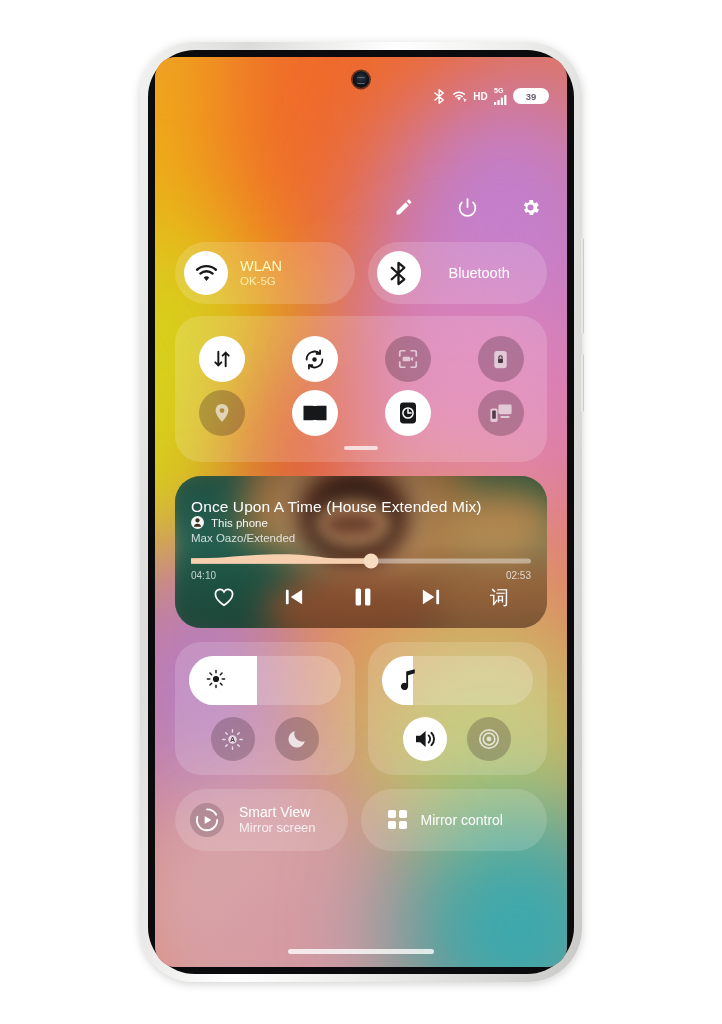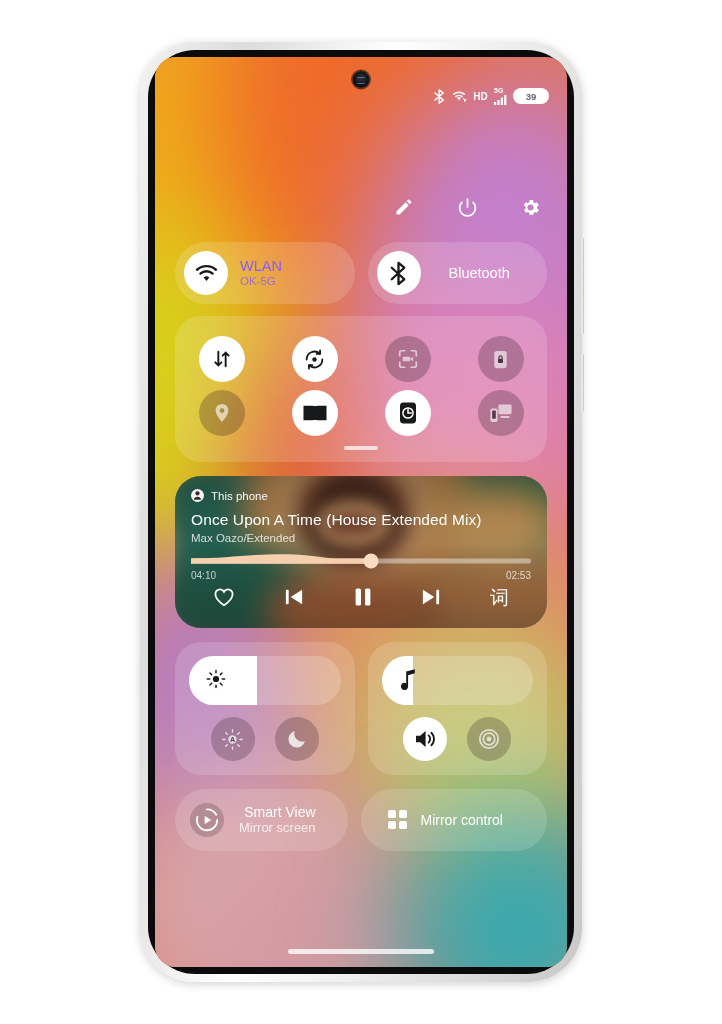--- a/index.html
+++ b/index.html
@@ -78,21 +78,21 @@
   
   #connectivity{display:flex;gap:13px;margin-bottom:12px;}
   .conn-pill{
     flex:1;height:62px;border-radius:31px;background:rgba(255,255,255,.16);
     display:flex;align-items:center;padding-left:9px;box-sizing:border-box;cursor:pointer;
   }
   .conn-icon{
     width:44px;height:44px;border-radius:50%;background:#fff;
     display:flex;align-items:center;justify-content:center;flex:none;
   }
-  .conn-text{margin-left:12px;color:#8b5cf6;line-height:1.12;}
+  .conn-text{margin-left:12px;color:#fef9c3;line-height:1.12;}
   .conn-title{font-size:14.5px;}
   .conn-sub{font-size:11.5px;opacity:.82;margin-top:1px;}
   .conn-single{font-size:14.5px;color:#fff;margin-left:28px;}
 
   
   #toggle-grid{
     border-radius:26px;background:rgba(255,255,255,.16);
     padding:16px 0 12px;margin-bottom:14px;
   }
   .tg-row{display:flex;}
@@ -130,21 +130,21 @@
   .slider-knob{position:absolute;left:16px;top:50%;transform:translateY(-50%);}
   .slider-btns{display:flex;gap:20px;justify-content:center;margin-top:12px;}
   .sq-btn{width:44px;height:44px;border-radius:50%;display:flex;align-items:center;justify-content:center;cursor:pointer;}
   .sq-btn.on{background:#fff;}
   .sq-btn.off{background:rgba(40,20,30,.24);}
 
   
   #bottom-row{display:flex;gap:13px;}
   .bottom-pill{
     flex:1;height:62px;border-radius:31px;background:rgba(255,255,255,.15);
-    display:flex;align-items:center;cursor:pointer;box-sizing:border-box;text-align:right;
+    display:flex;align-items:center;cursor:pointer;box-sizing:border-box;
   }
   #smart-view-pill{padding-left:12px;}
   #device-control-pill{padding-left:26px;}
   .bp-icon{width:40px;height:40px;display:flex;align-items:center;justify-content:center;flex:none;}
   .bp-text{margin-left:12px;color:#fff;line-height:1.15;}
   .bp-title{font-size:14px;}
   .bp-sub{font-size:13px;opacity:.8;margin-top:1px;}
 
   #home-indicator{
     position:absolute;left:50%;bottom:13px;transform:translateX(-50%);
@@ -346,28 +346,28 @@
             <div class="art" style="left:36%;top:2%;width:24%;height:52%;background:#2c1a16;border-radius:50%;filter:blur(11px);"></div>
             <div class="art" style="left:38%;top:16%;width:20%;height:30%;background:#d6a271;border-radius:50%;filter:blur(9px);"></div>
             <div class="art" style="left:40%;top:24%;width:15%;height:16%;background:#7a4b36;border-radius:50%;filter:blur(7px);"></div>
             <div class="art" style="left:-6%;top:46%;width:46%;height:70%;background:#1d6352;border-radius:50%;filter:blur(20px);"></div>
             <div class="art" style="left:60%;top:44%;width:52%;height:74%;background:#b77d4c;border-radius:50%;filter:blur(20px);"></div>
             <div class="art" style="left:24%;top:62%;width:48%;height:56%;background:#a9653e;border-radius:50%;filter:blur(16px);"></div>
             <div class="art" style="left:70%;top:6%;width:34%;height:50%;background:#cf9f5f;border-radius:50%;filter:blur(18px);"></div>
             <div class="mediaShade"></div>
           </div>
           <div id="media-inner">
+            <div id="media-title">Once Upon A Time (House Extended Mix)</div>
             <div id="media-source">
               <svg width="13" height="13" viewBox="0 0 14 14">
                 <circle cx="7" cy="7" r="7" fill="#fff"></circle>
                 <path d="M7 2.4c1.3 0 2.3 1 2.3 2.3S8.3 7 7 7 4.7 6 4.7 4.7 5.7 2.4 7 2.4zM3.2 11.6c0-2.1 1.7-3.3 3.8-3.3s3.8 1.2 3.8 3.3z" fill="#3b2a1e"></path>
               </svg>
               <span>This phone</span>
             </div>
-            <div id="media-title">Once Upon A Time (House Extended Mix)</div>
             <div id="media-artist">Max Oazo/Extended</div>
 
             <div id="progress-wrap">
               <svg width="100%" height="16" viewBox="0 0 320 16" preserveAspectRatio="none" style="position:absolute;left:0;top:0;">
                 <rect x="0" y="5.6" width="320" height="5" rx="2.5" fill="rgba(255,255,255,.42)"></rect>
                 <path d="M0 10.6 L0 5.4 C 34 5.4, 52 1.2, 86 1.2 C 118 1.2, 132 7.6, 164 7.6 L170 7.6 L170 10.6 Z" fill="#f6cfae"></path>
                 <rect x="0" y="5.4" width="170" height="5.2" fill="#f6cfae"></rect>
               </svg>
               <div style="position:absolute;left:53%;top:50%;transform:translate(-50%,-50%);width:15px;height:15px;border-radius:50%;background:#f8dcc2;"></div>
             </div>

